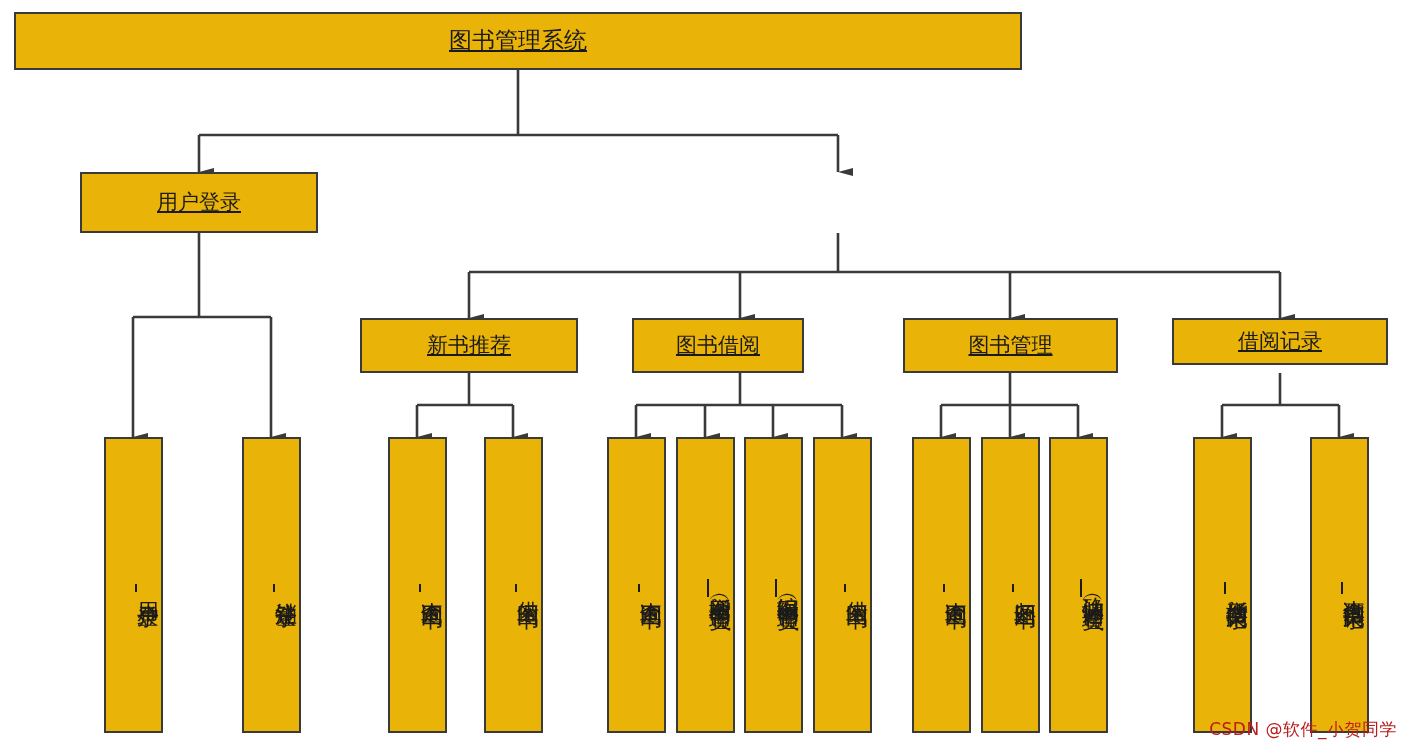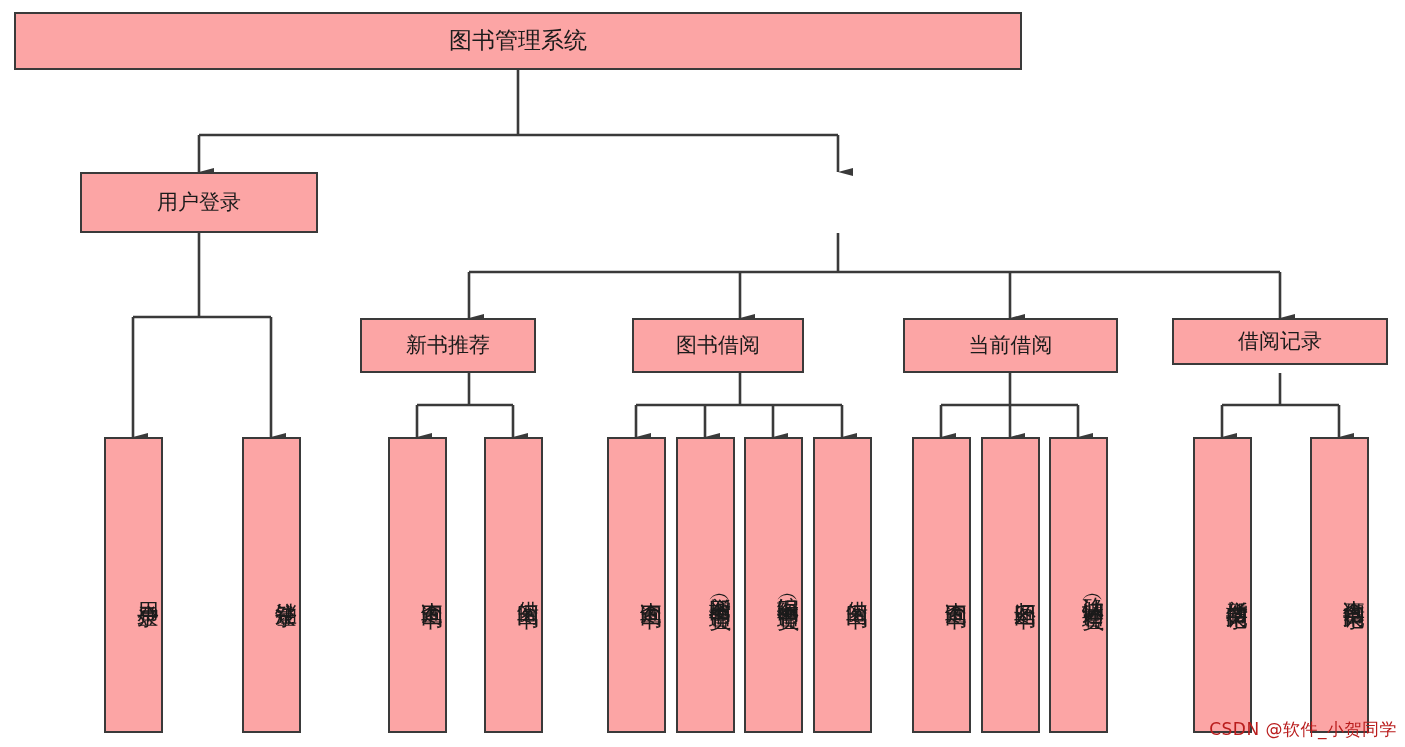--- a/index.html
+++ b/index.html
@@ -7,25 +7,26 @@
   body{
     font-family:"DejaVu Sans","Liberation Sans",sans-serif;
     width:1405px;height:747px;position:relative;overflow:hidden;
   }
   #canvas{position:absolute;left:0;top:0;width:1405px;height:747px;}
   .edges{position:absolute;left:0;top:0;width:1405px;height:747px;pointer-events:none;}
   .node{
     position:absolute;
     box-sizing:border-box;
     border:2.2px solid #3a3a3a;
-    background:#fca5a5;
+    background:#eab308;
     display:flex;align-items:center;justify-content:center;
     color:#1b1b1b;
     line-height:1.18;
     text-align:center;
+    text-decoration:underline;
   }
   .node.level0{font-size:23px;}
   .node.level1{font-size:21px;}
   .node.level2{font-size:21px;}
   .node.leaf{
     writing-mode:vertical-rl;
     text-orientation:upright;
     font-size:22px;
     letter-spacing:2px;
     padding-top:6px;
@@ -95,23 +96,23 @@
       <path d="M1222,405 L1339,405"></path>
       <path d="M1222,405 L1222,437" marker-end="url(#arrow)"></path>
       <path d="M1339,405 L1339,437" marker-end="url(#arrow)"></path>
     </g>
   </svg>
 
   <div class="node level0" style="left:14px;top:12px;width:1008px;height:58px;">图书管理系统</div>
 
   <div class="node level1" style="left:80px;top:172px;width:238px;height:61px;">用户登录</div>
 
-  <div class="node level2" style="left:360px;top:318px;width:176px;height:55px;">新书推荐</div>
+  <div class="node level2" style="left:360px;top:318px;width:218px;height:55px;">新书推荐</div>
   <div class="node level2" style="left:632px;top:318px;width:172px;height:55px;">图书借阅</div>
-  <div class="node level2" style="left:903px;top:318px;width:215px;height:55px;">当前借阅</div>
+  <div class="node level2" style="left:903px;top:318px;width:215px;height:55px;">图书管理</div>
   <div class="node level2" style="left:1172px;top:318px;width:216px;height:47px;">借阅记录</div>
 
   <div class="node leaf" style="left:104px;top:437px;width:59px;height:296px;">用户登录</div>
   <div class="node leaf" style="left:242px;top:437px;width:59px;height:296px;">注销登录</div>
 
   <div class="node leaf" style="left:388px;top:437px;width:59px;height:296px;">查询图书</div>
   <div class="node leaf" style="left:484px;top:437px;width:59px;height:296px;">借阅图书</div>
 
   <div class="node leaf" style="left:607px;top:437px;width:59px;height:296px;">查询图书</div>
   <div class="node leaf" style="left:676px;top:437px;width:59px;height:296px;">新增图书（管理员）</div>

